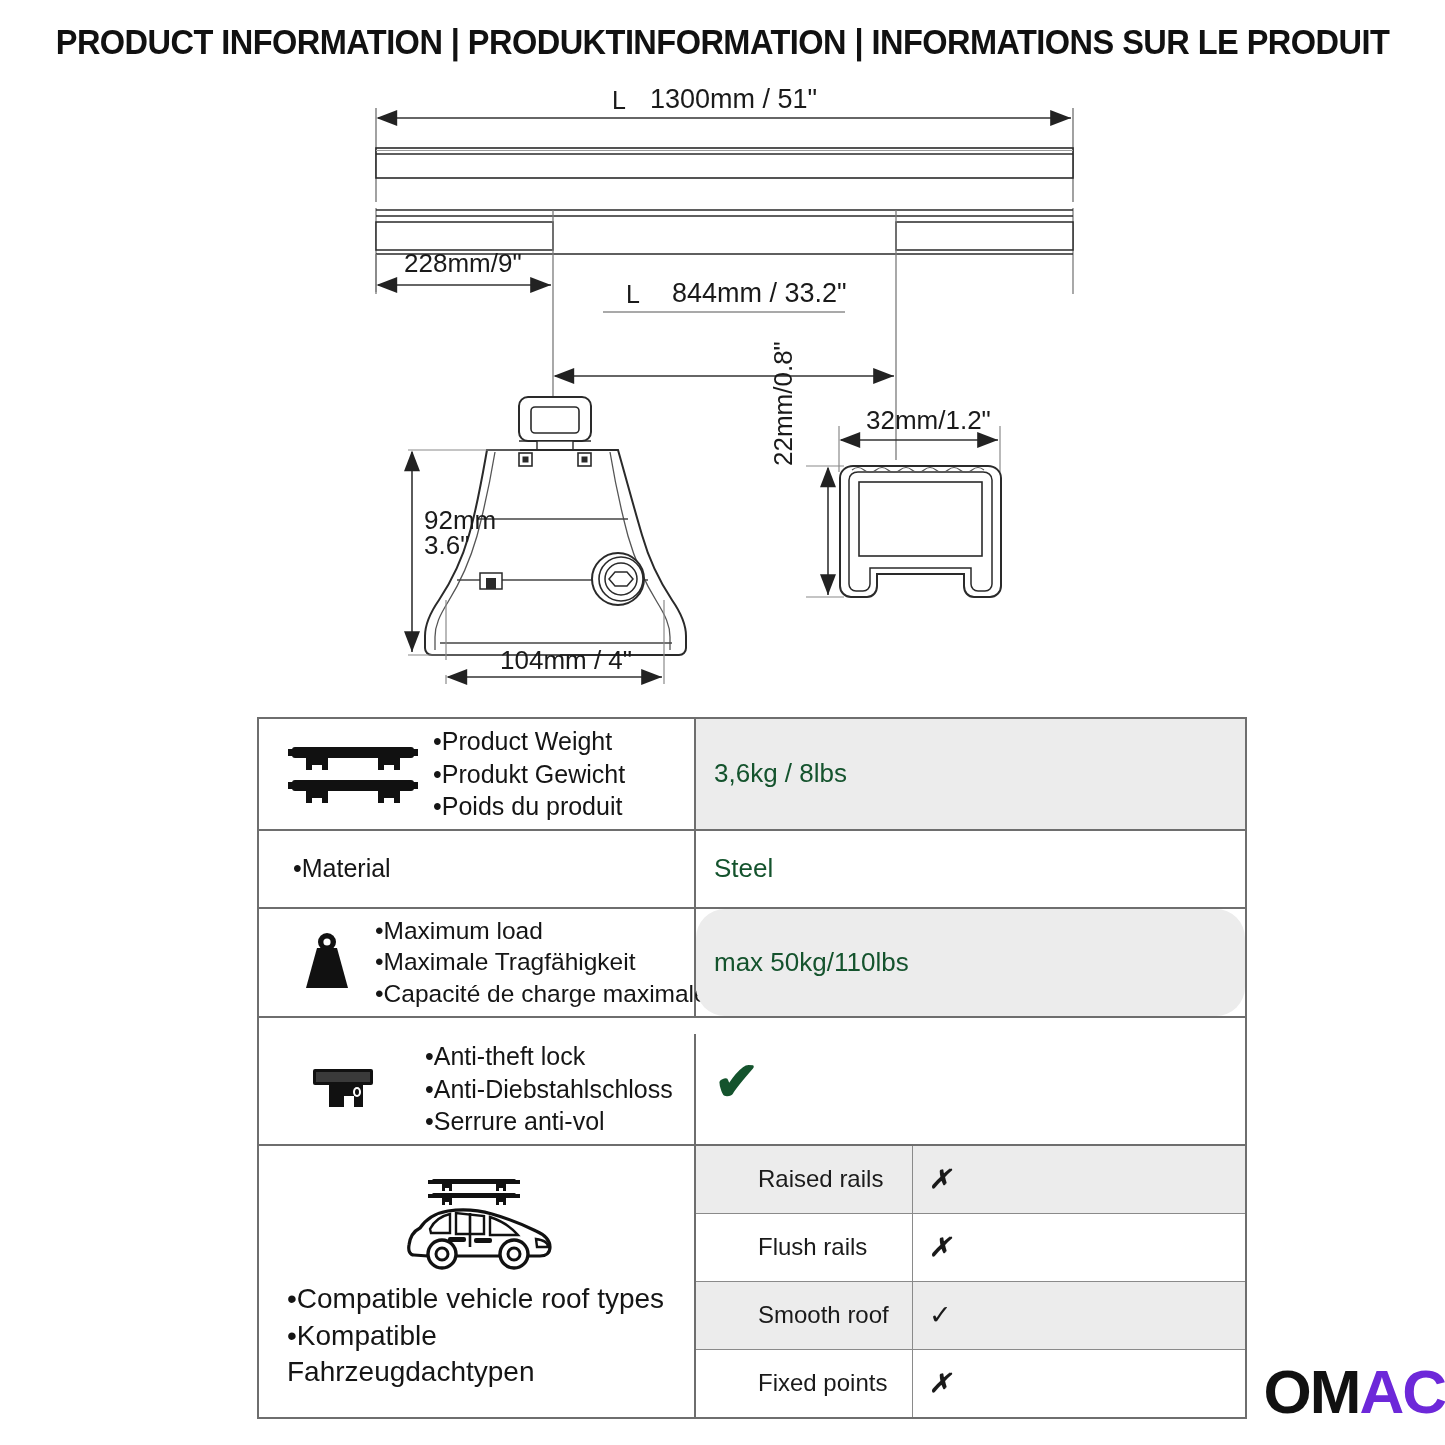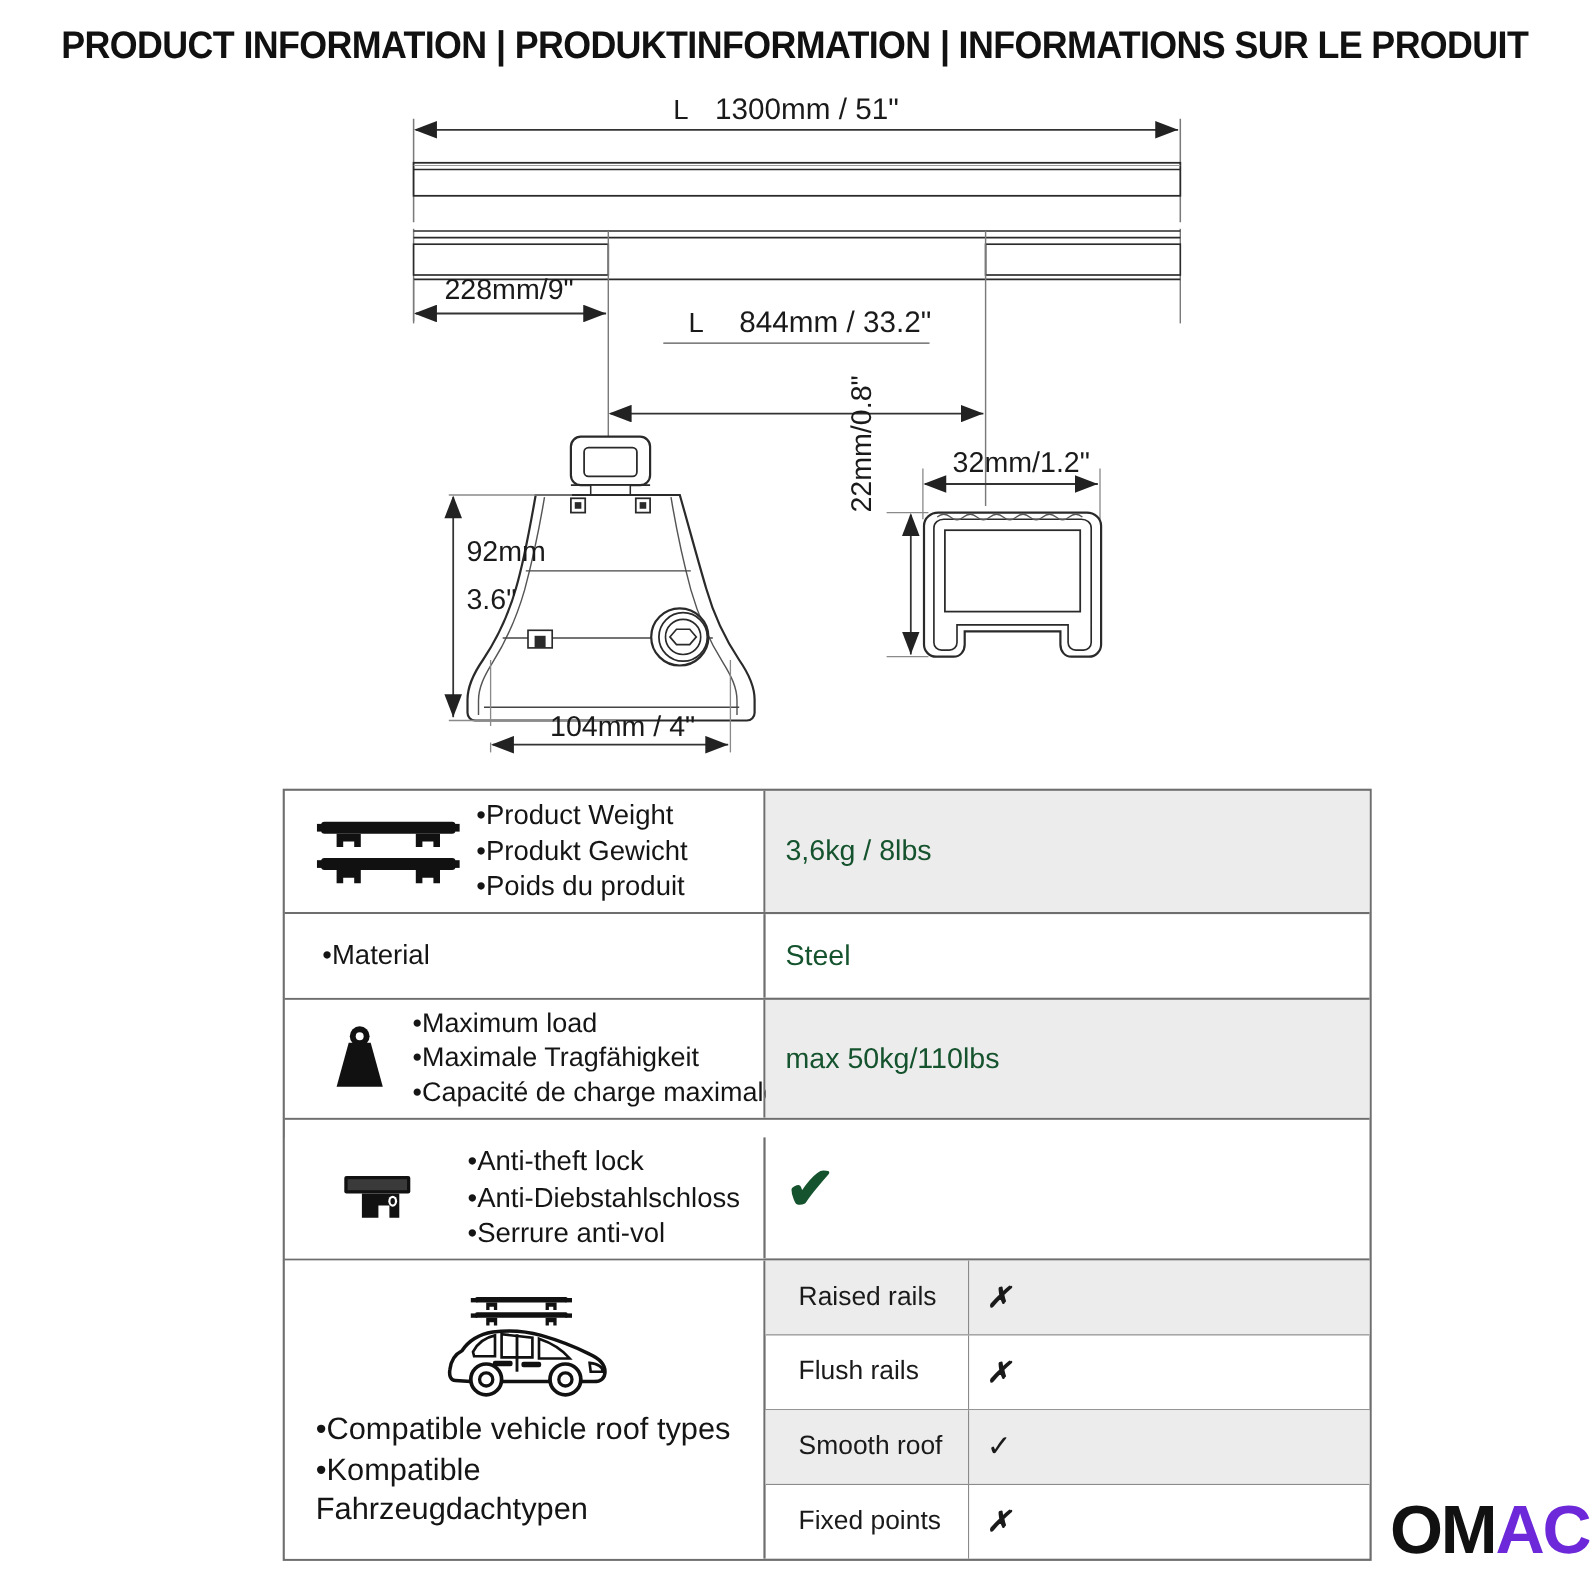--- a/index.html
+++ b/index.html
@@ -96,20 +96,21 @@
   .subtable{flex:1;display:flex;flex-direction:column;}
   .subrow{display:flex;border-bottom:1px solid #8a8a8a;min-height:67px;}
   .subrow:last-child{border-bottom:none;}
   .sub-name{
     width:185px;
     box-sizing:border-box;
     border-right:1px solid #8a8a8a;
     display:flex;align-items:center;
     padding-left:30px;
     font-size:24px;
+    margin-left:32px;
   }
   .sub-mark{
     flex:1;display:flex;align-items:center;
     padding-left:16px;
     font-size:26px;
     font-weight:bold;
   }
   .mark-yes{font-size:27px;font-weight:normal;}
   .mark-no{font-size:26px;font-weight:bold;font-style:italic;}
 
@@ -253,21 +254,21 @@
     </svg>
 
     <div style="position:absolute;left:612px;top:6px;font-size:25px;color:#1a1a1a;">L</div>
     <div style="position:absolute;left:650px;top:4px;font-size:27px;color:#1a1a1a;">1300mm / 51"</div>
 
     <div style="position:absolute;left:404px;top:168px;font-size:26px;color:#1a1a1a;">228mm/9"</div>
 
     <div style="position:absolute;left:626px;top:200px;font-size:25px;color:#1a1a1a;">L</div>
     <div style="position:absolute;left:672px;top:198px;font-size:27px;color:#1a1a1a;">844mm / 33.2"</div>
 
-    <div style="position:absolute;left:424px;top:406px;font-size:26px;color:#1a1a1a;">92mm</div>
+    <div style="position:absolute;left:424px;top:425px;font-size:26px;color:#1a1a1a;">92mm</div>
     <div style="position:absolute;left:424px;top:450px;font-size:26px;color:#1a1a1a;">3.6"</div>
 
     <div style="position:absolute;left:500px;top:565px;font-size:26px;color:#1a1a1a;">104mm / 4"</div>
 
     <div style="position:absolute;left:866px;top:325px;font-size:26px;color:#1a1a1a;">32mm/1.2"</div>
 
     <div style="position:absolute;left:768px;top:386px;font-size:26px;color:#1a1a1a;
                 transform:rotate(-90deg);transform-origin:left top;white-space:nowrap;">22mm/0.8"</div>
   </div>
 
@@ -315,21 +316,21 @@
             <circle cx="33" cy="13" r="3.6" fill="#fff"></circle>
             <path d="M23,19 h20 l11,40 h-42 z" fill="#111"></path>
           </svg>
         </div>
         <div class="bullets">
           <div>•Maximum load</div>
           <div>•Maximale Tragfähigkeit</div>
           <div>•Capacité de charge maximale</div>
         </div>
       </div>
-      <div class="scell-value shaded" style="min-height:105px;">max 50kg/110lbs</div>
+      <div class="scell-value shaded" style="min-height:105px;border-radius:29px;">max 50kg/110lbs</div>
     </div>
 
     <div class="srow row-lock">
       <div class="scell-label">
         <div class="icon-box">
           <svg width="74" height="52" viewBox="0 0 74 52">
             <rect x="6" y="6" width="60" height="16" rx="2" fill="#111"></rect>
             <rect x="9" y="9" width="54" height="10" fill="#3a3a3a"></rect>
             <path d="M22,22 h34 v22 h-9 v-11 h-10 v11 h-15 z" fill="#111"></path>
             <ellipse cx="50" cy="29" rx="4" ry="5" fill="#fff"></ellipse>

